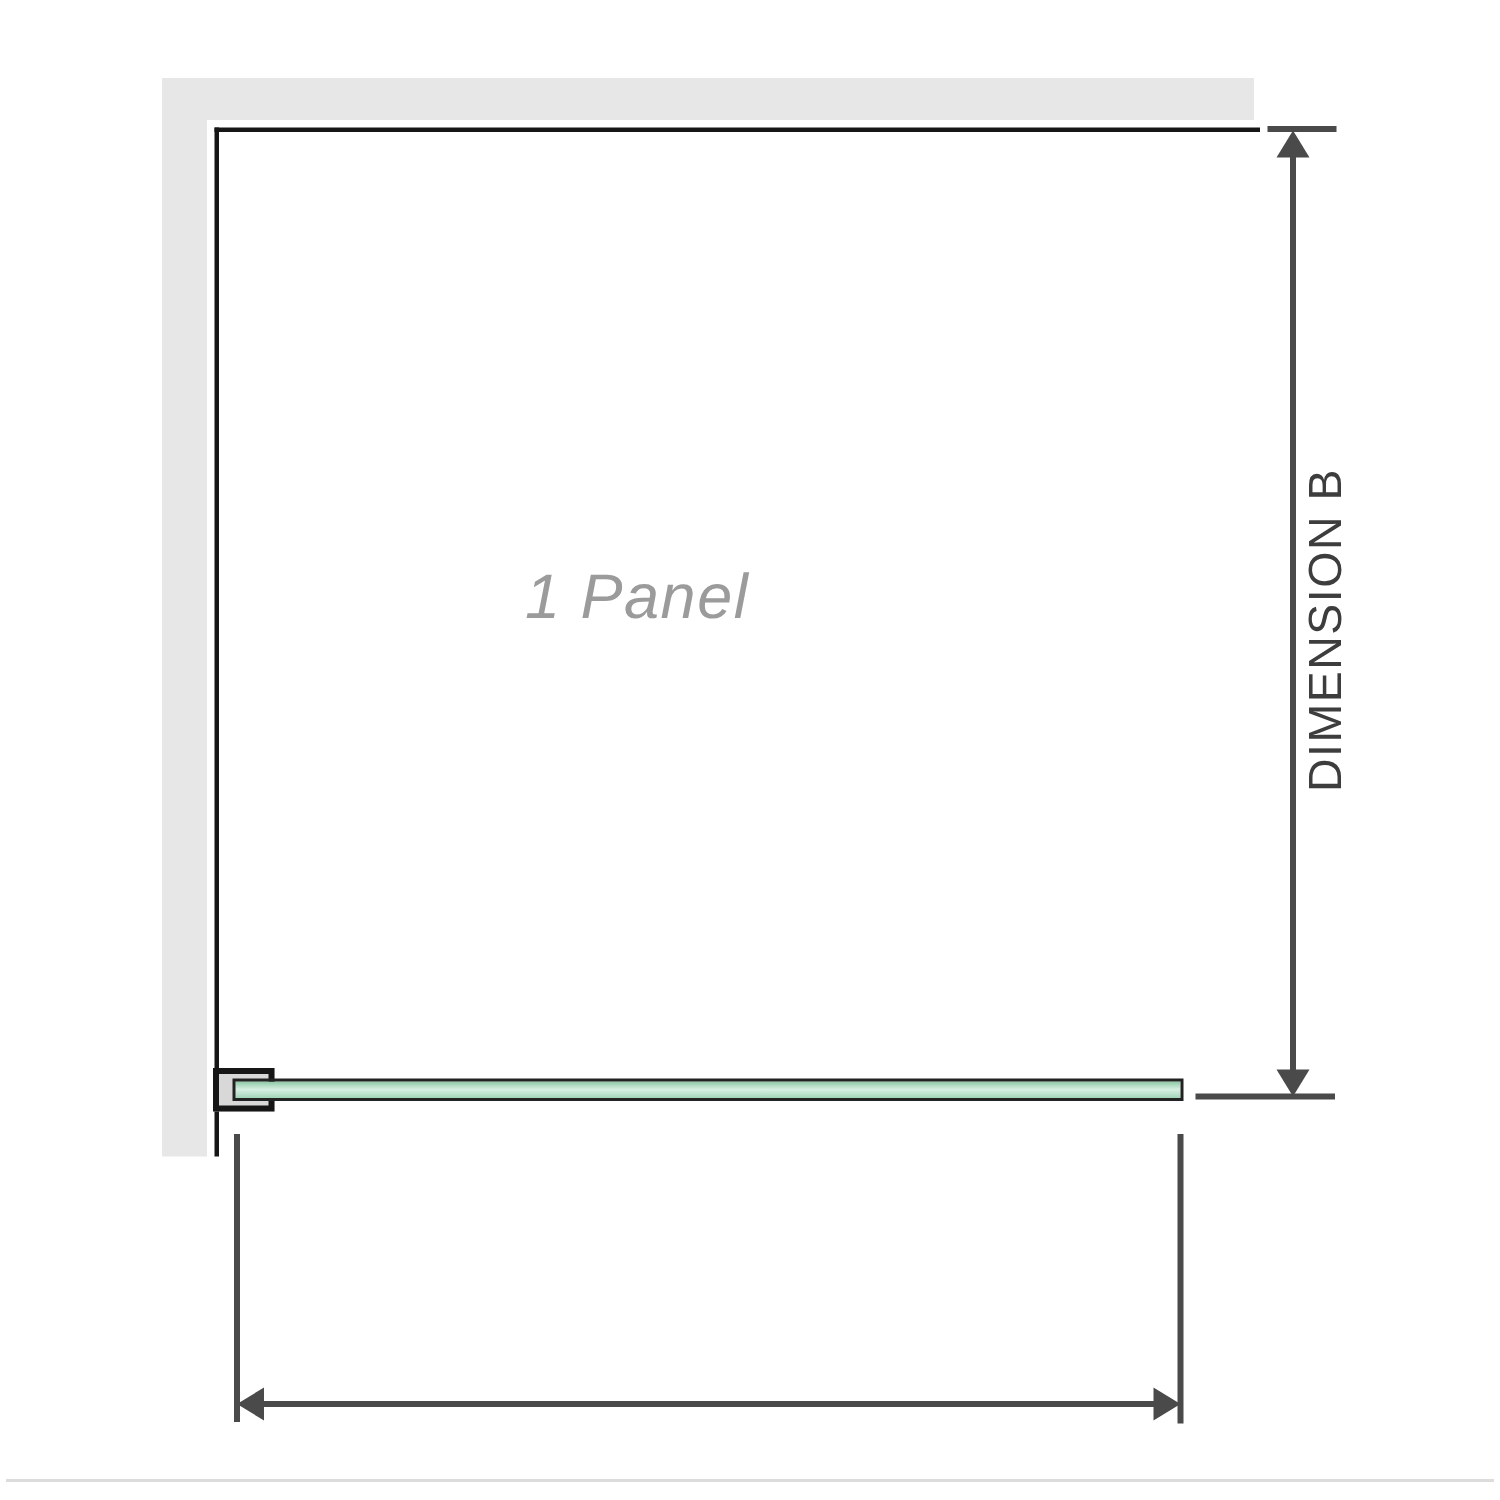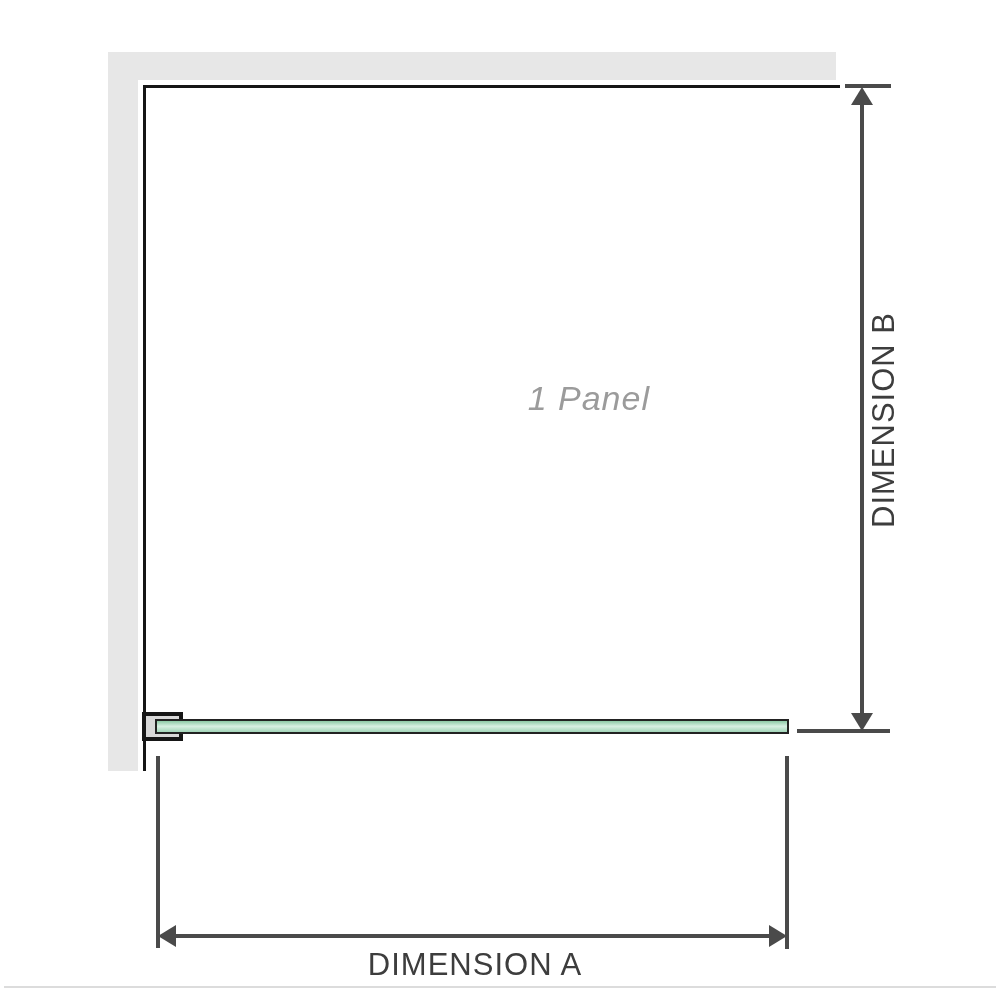--- a/index.html
+++ b/index.html
@@ -15,22 +15,22 @@
   .wall{background:var(--wall-gray);}
   .wall-top{left:108px;top:52px;width:728px;height:28px;}
   .wall-left{left:108px;top:52px;width:30px;height:719px;}
   
   .frame{background:var(--frame-black);}
   .frame-top{left:143px;top:85px;width:697px;height:3px;}
   .frame-left{left:143px;top:85px;width:3px;height:686px;}
   
   .panel-label{
     left:350px;top:372px;width:300px;height:52px;
-    line-height:52px;text-align:right;
-    font-size:34px;font-style:italic;font-weight:400;
+    line-height:52px;text-align:left;
+    font-size:42px;font-style:italic;font-weight:400;
     color:var(--panel-label-gray);
     letter-spacing:1px;
   }
   
   .dim{background:var(--dimension-gray);}
   .dimb-line{left:860px;top:98px;width:4px;height:620px;}
   .dimb-tick-top{left:845px;top:84px;width:46px;height:4px;}
   .dimb-tick-bottom{left:797px;top:729px;width:93px;height:4px;}
   .arrow{width:0;height:0;border-style:solid;border-color:transparent;}
   .arrow-up{left:851px;top:87px;border-width:0 11px 18px 11px;border-bottom-color:var(--dimension-gray);}
@@ -91,17 +91,16 @@
   <div class="abs dim dimb-line"></div>
   <div class="abs arrow arrow-up"></div>
   <div class="abs arrow arrow-down"></div>
   <div class="abs dim-text dimb-label">DIMENSION B</div>
 
   <div class="abs dim dima-ext-left"></div>
   <div class="abs dim dima-ext-right"></div>
   <div class="abs dim dima-line"></div>
   <div class="abs arrow arrow-left"></div>
   <div class="abs arrow arrow-right"></div>
-  <div class="abs dim-text dima-label">DIMENSION A</div>
 
   <div class="abs baseline"></div>
 
 </div>
 
 </body></html>

